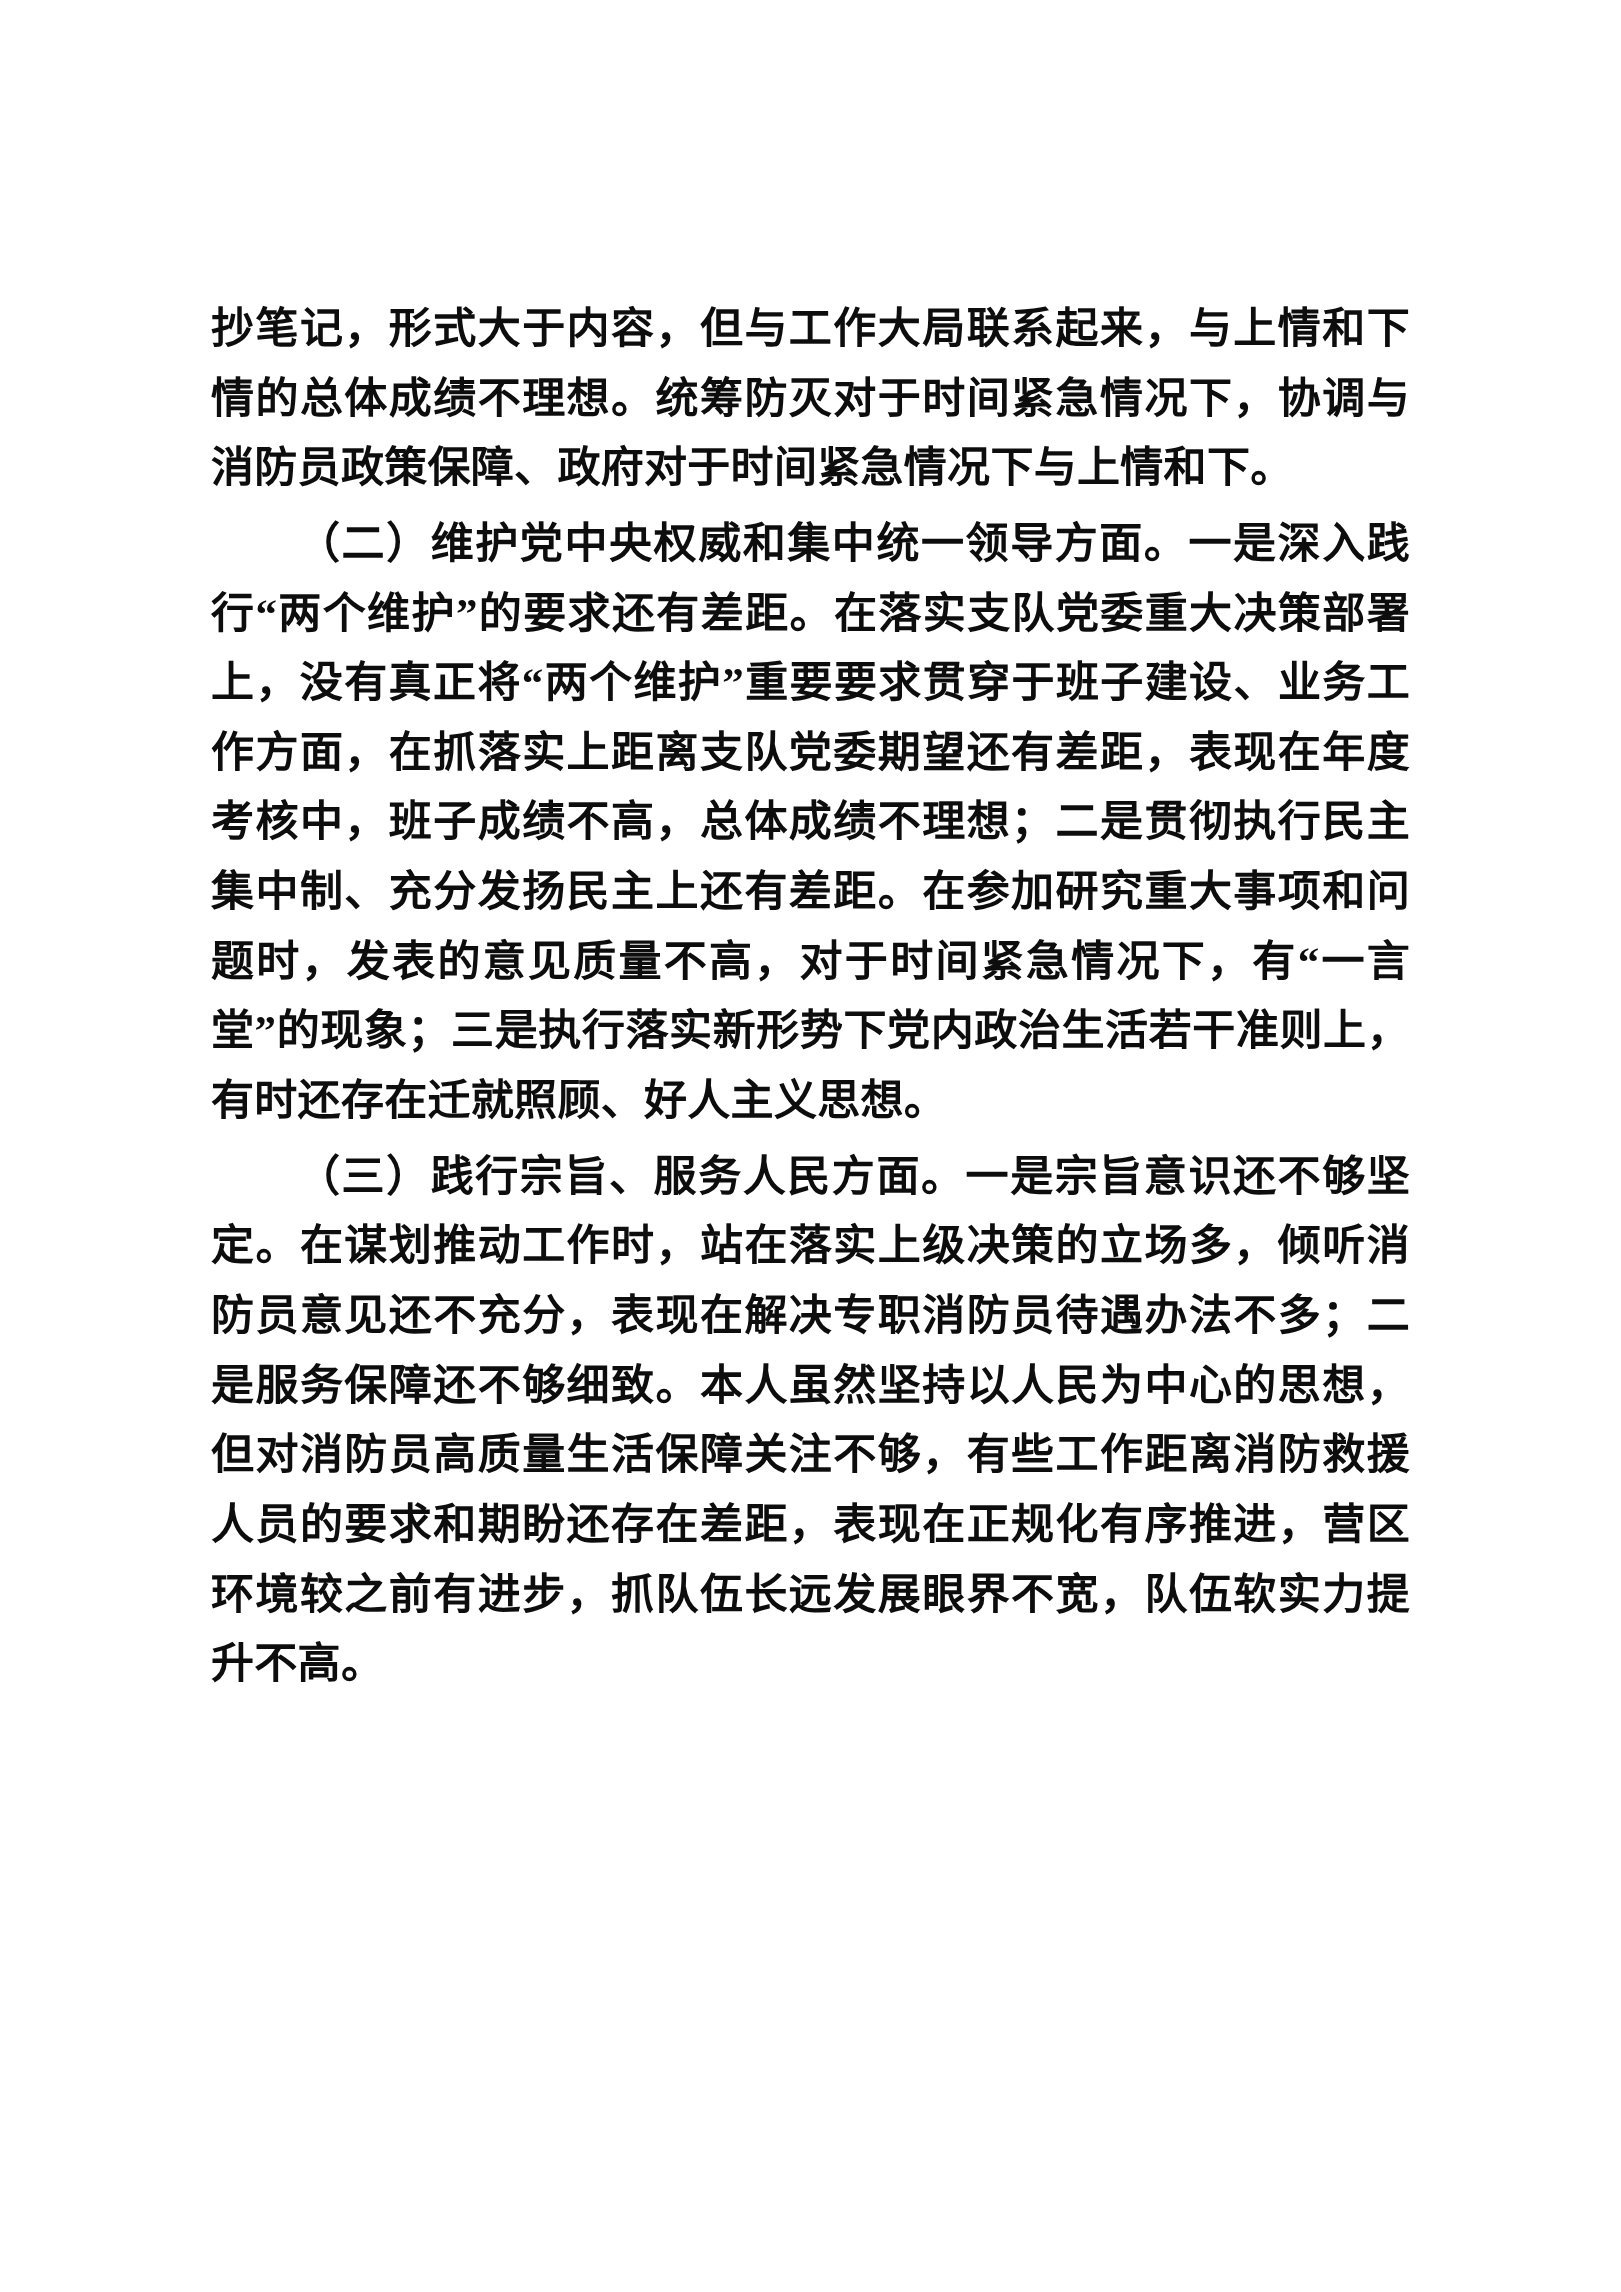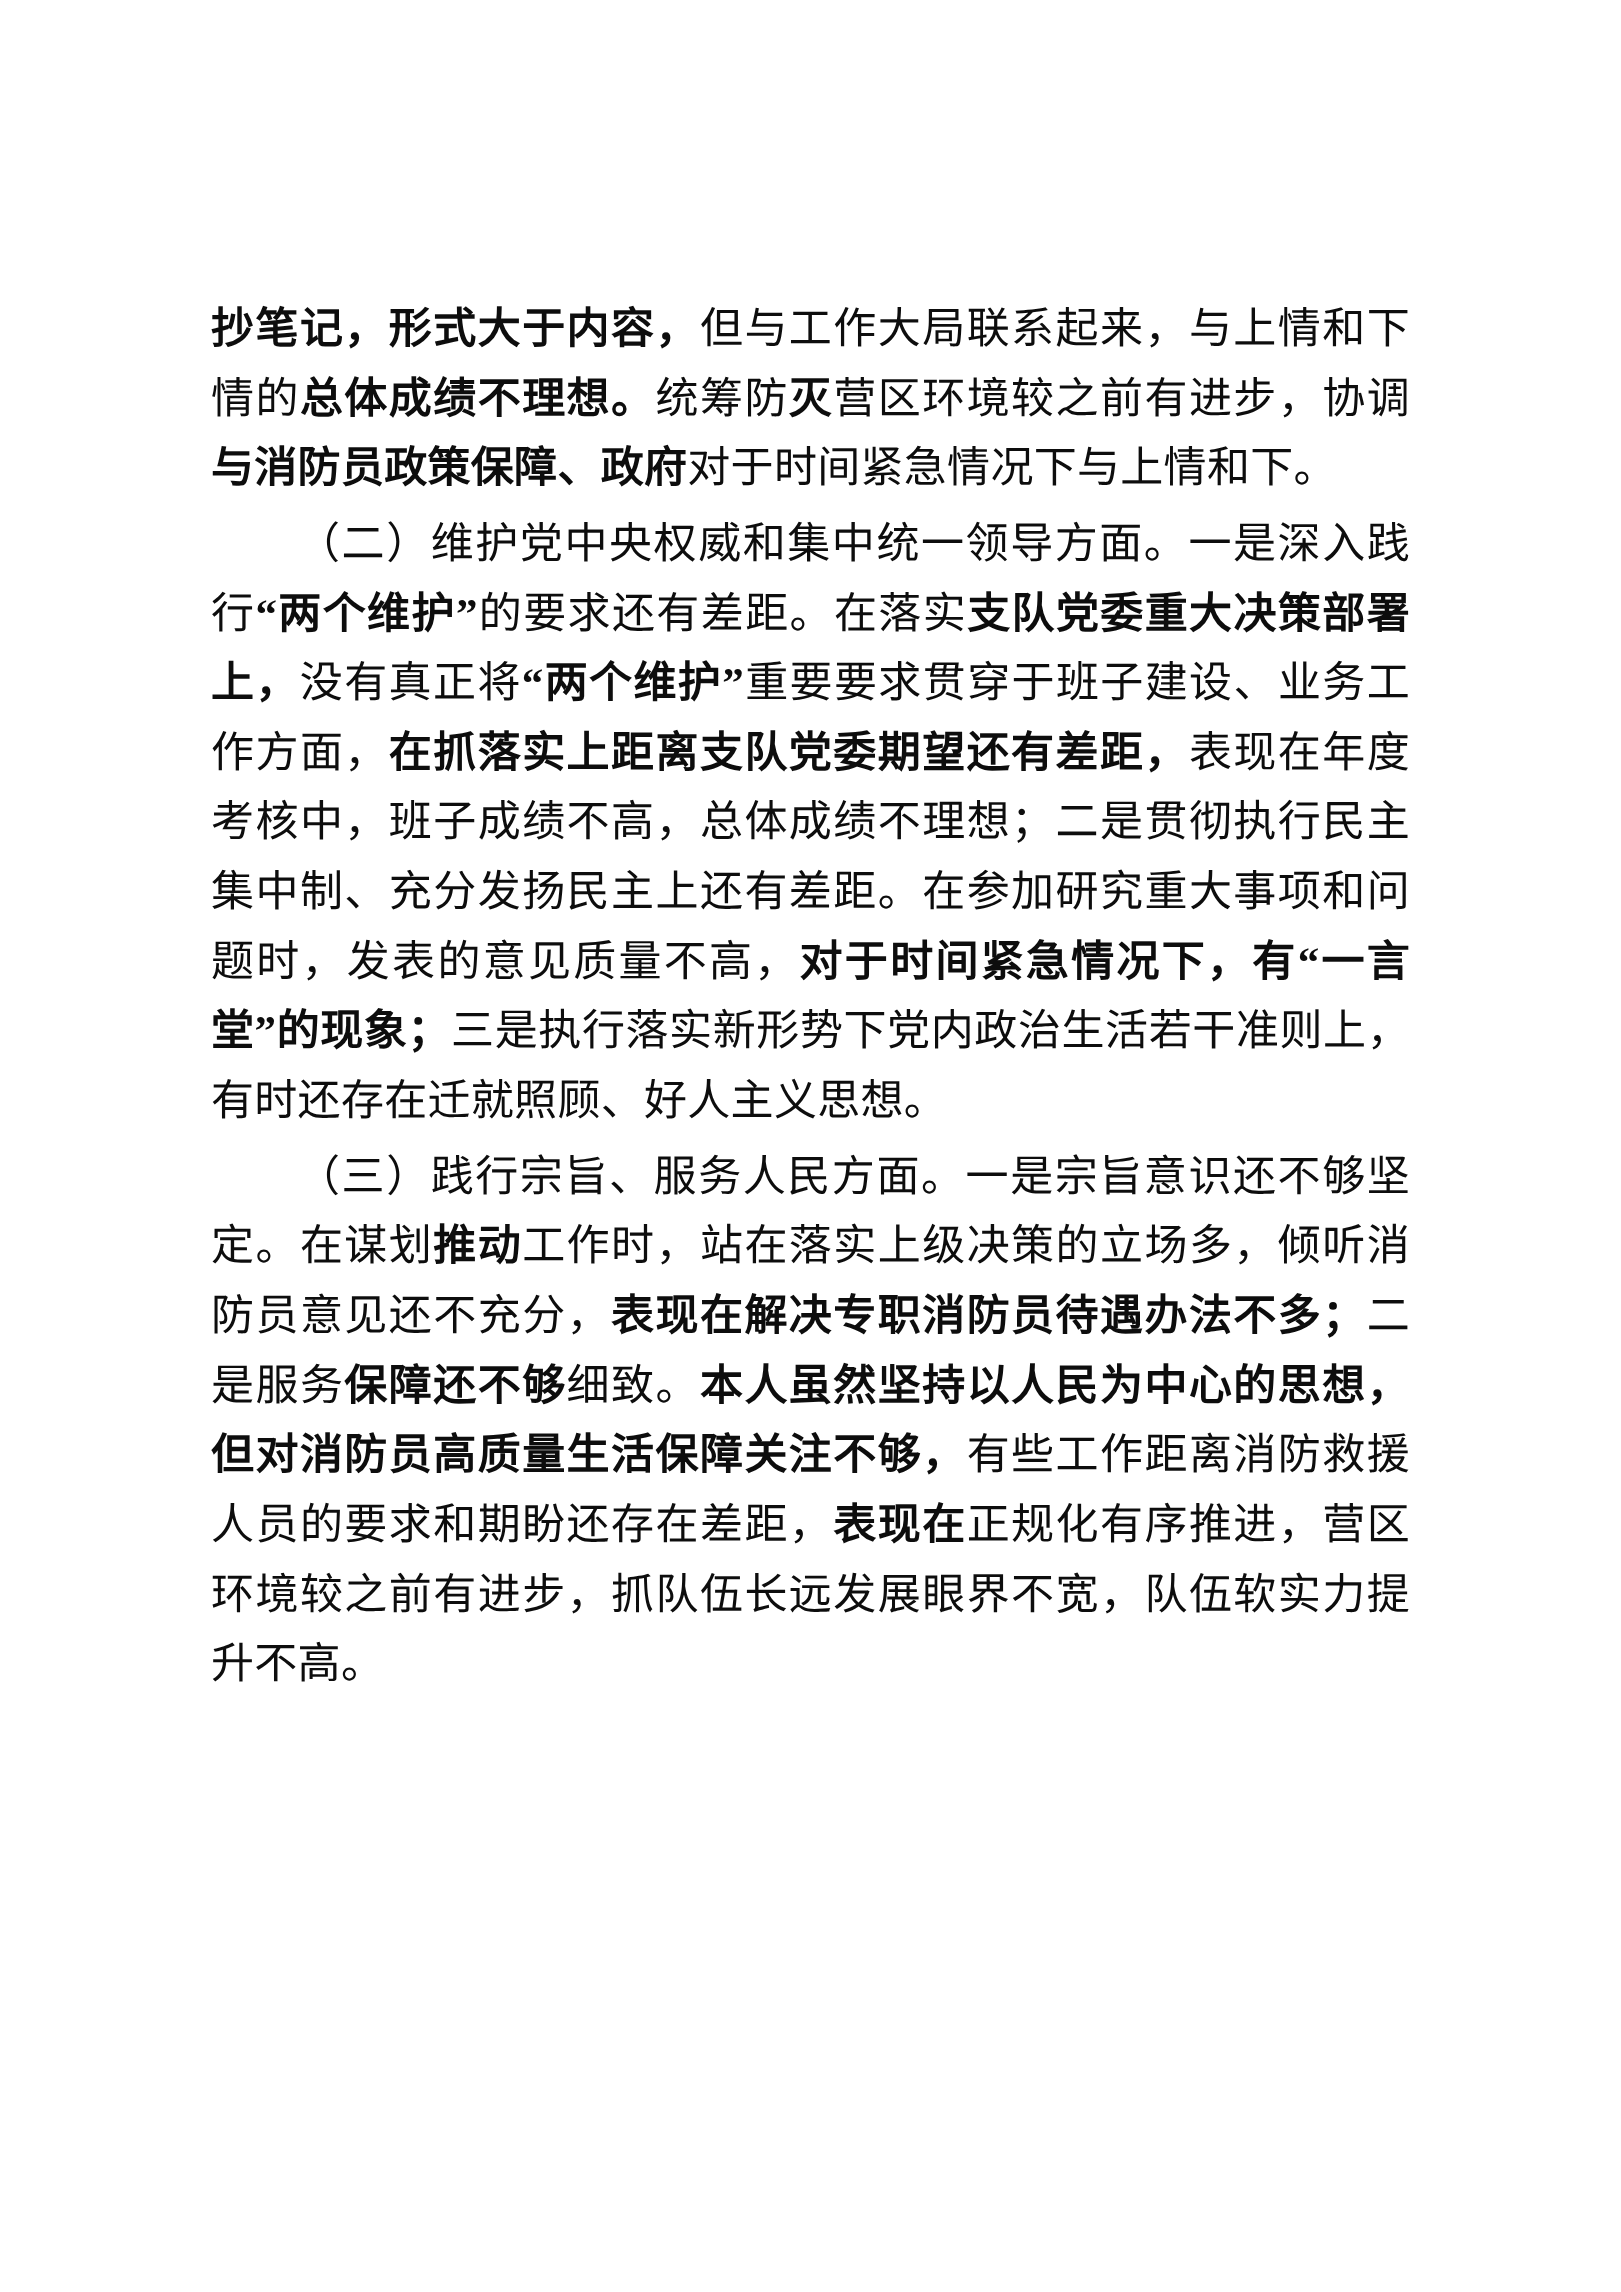--- a/index.html
+++ b/index.html
@@ -30,34 +30,34 @@
     text-justify: inter-ideograph;
   }
   .para {
     margin: 0 0 5.9px 0;
     text-indent: 0;
   }
   .para.indent {
     text-indent: 2em;
   }
   .heavy {
-    font-weight: normal;
+    font-weight: bold;
   }
   .light {
     font-weight: bold;
   }
 </style>
 </head>
 <body>
 
 <div class="page">
   <div class="doc-body">
 
     <p class="para">
-      <span class="light">抄笔记，形式大于内容，</span><span class="heavy">但与工作大局联系起来，与上情和下</span><span class="heavy">情的</span><span class="light">总体成绩不理想。</span><span class="heavy">统筹防</span><span class="light">灭</span><span class="heavy">营区环境较之前有进步，协调</span><span class="light">与消防员政策保障、政府</span><span class="heavy">对于时间紧急情况下</span><span class="heavy">与上情和下。</span>
+      <span class="light">抄笔记，形式大于内容，</span><span class="heavy">但与工作大局联系起来，与上情和下</span><span class="heavy">情的</span><span class="light">总体成绩不理想。</span><span class="heavy">统筹防</span><span class="light">灭</span><span class="heavy">对于时间紧急情况下，协调</span><span class="light">与消防员政策保障、政府</span><span class="heavy">对于时间紧急情况下</span><span class="heavy">与上情和下。</span>
     </p>
 
     <p class="para indent">
       <span class="heavy">（二）维护党中央权威和集中统一领导方面。一是深入践行</span><span class="light">“两个维护”</span><span class="heavy">的要求还有差距。在落实</span><span class="light">支队党委重大决策部署上，</span><span class="heavy">没有真正将</span><span class="light">“两个维护”</span><span class="heavy">重要要求贯穿于班子建设、业务工作方面，</span><span class="light">在抓落实上距离支队党委期望还有差距，</span><span class="heavy">表现在年度考核中，班子成绩不高，总体成绩不理想；二是贯彻执行民主集中制、充分发扬民主上还有差距。在参加研究重大事项和问题时，</span><span class="heavy">发表的意见质量不高，</span><span class="light">对于时间紧急情况下，有</span><span class="light">“一言堂”</span><span class="light">的现象；</span><span class="heavy">三是</span><span class="heavy">执行落实新形势下党内政治生活若干准则上，</span><span class="heavy">有时还存在迁就照顾、好人主义思想。</span>
     </p>
 
     <p class="para indent">
       <span class="heavy">（三）践行宗旨、服务人民方面。一是宗旨意识还不够坚定。在谋划</span><span class="light">推动</span><span class="heavy">工作时，</span><span class="heavy">站在落实上级决策的立场多，倾听消防员意见还不充分，</span><span class="light">表现在解决专职消防员待遇办法不多；</span><span class="heavy">二是服务</span><span class="light">保障还不够</span><span class="heavy">细致。</span><span class="light">本人虽然坚持以人民为中心的思想，但对消防员高质量生活保障关注不够，</span><span class="heavy">有些工作距离消防救援人员的要求和期盼还存在差距，</span><span class="light">表现在</span><span class="heavy">正规化有序推进，营区环境较之前有进步，抓队伍长远发展眼界不宽，队伍软实力提升不高。</span>
     </p>
 

